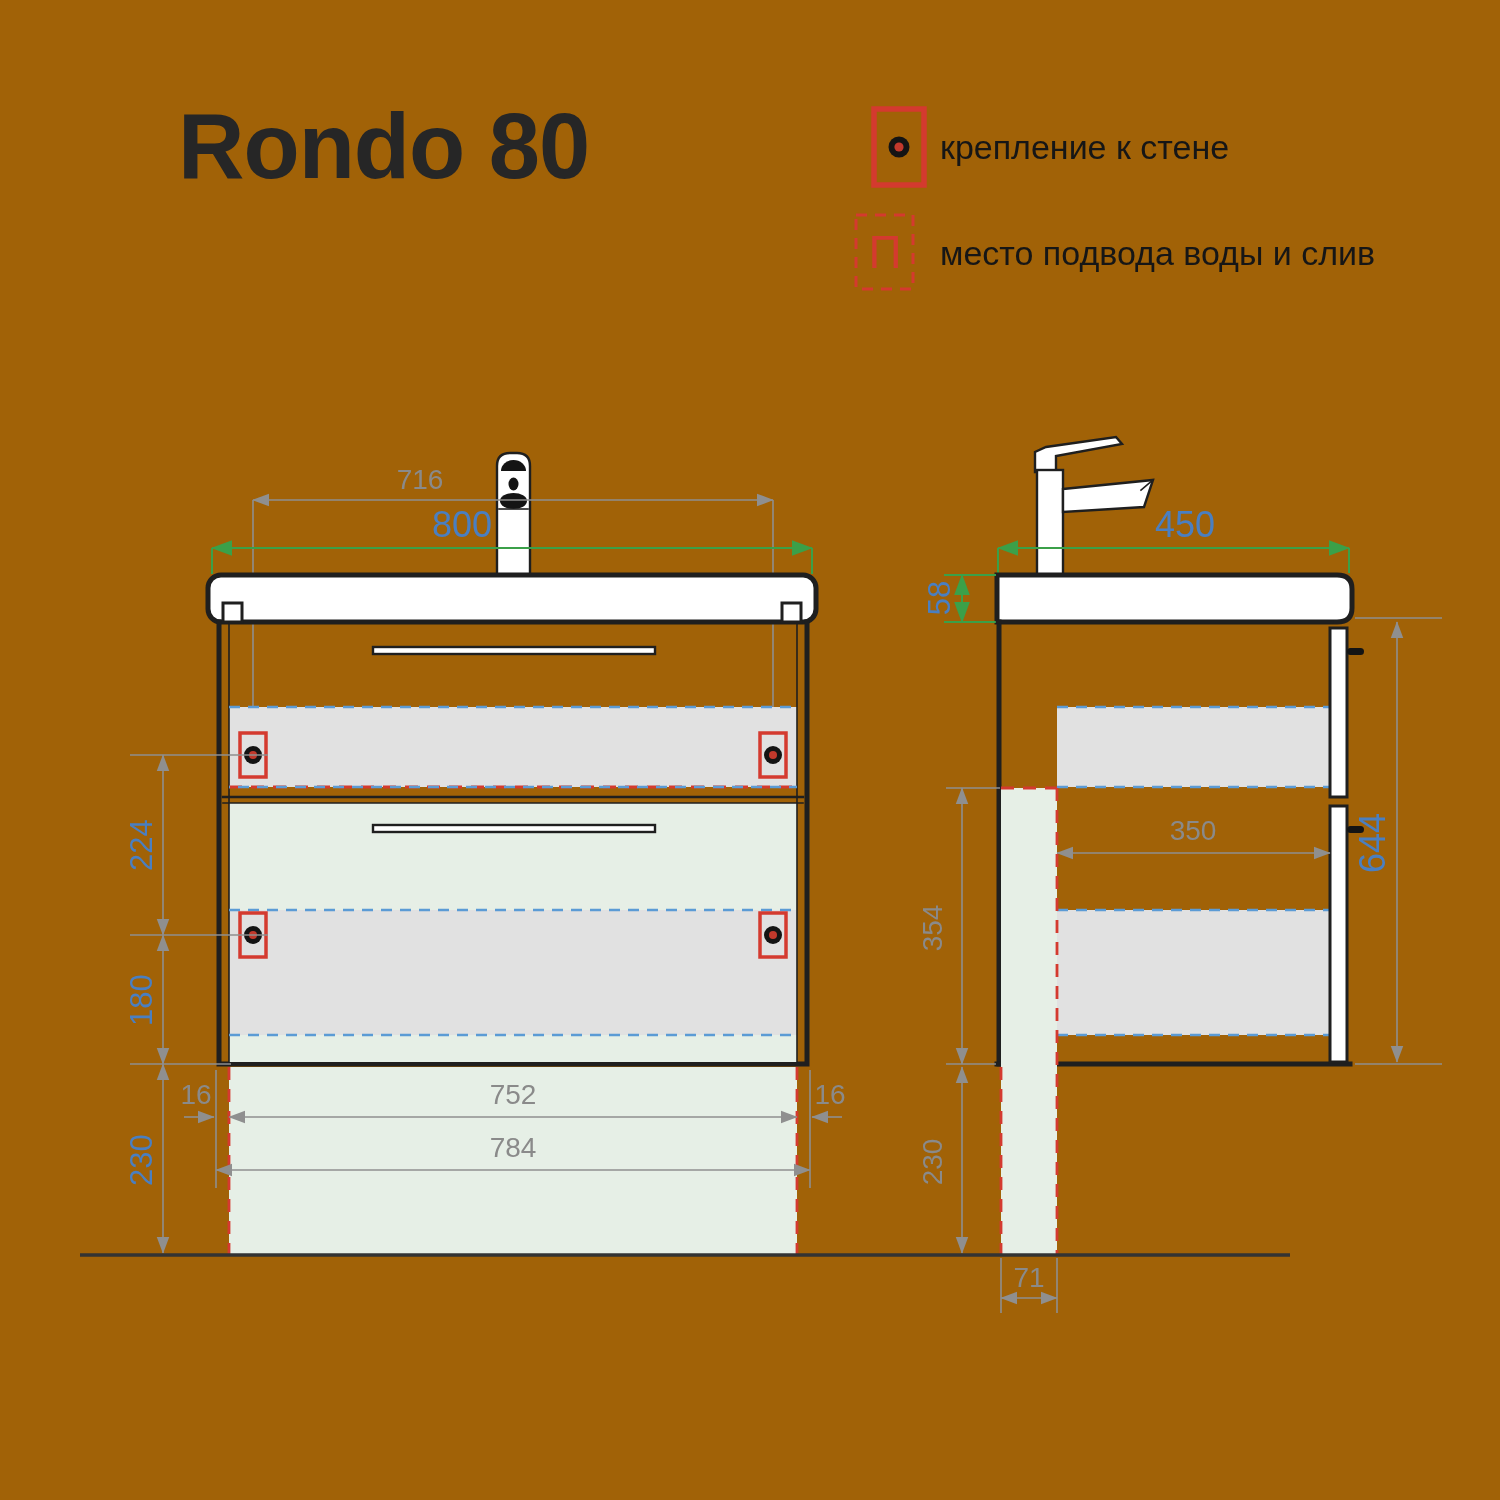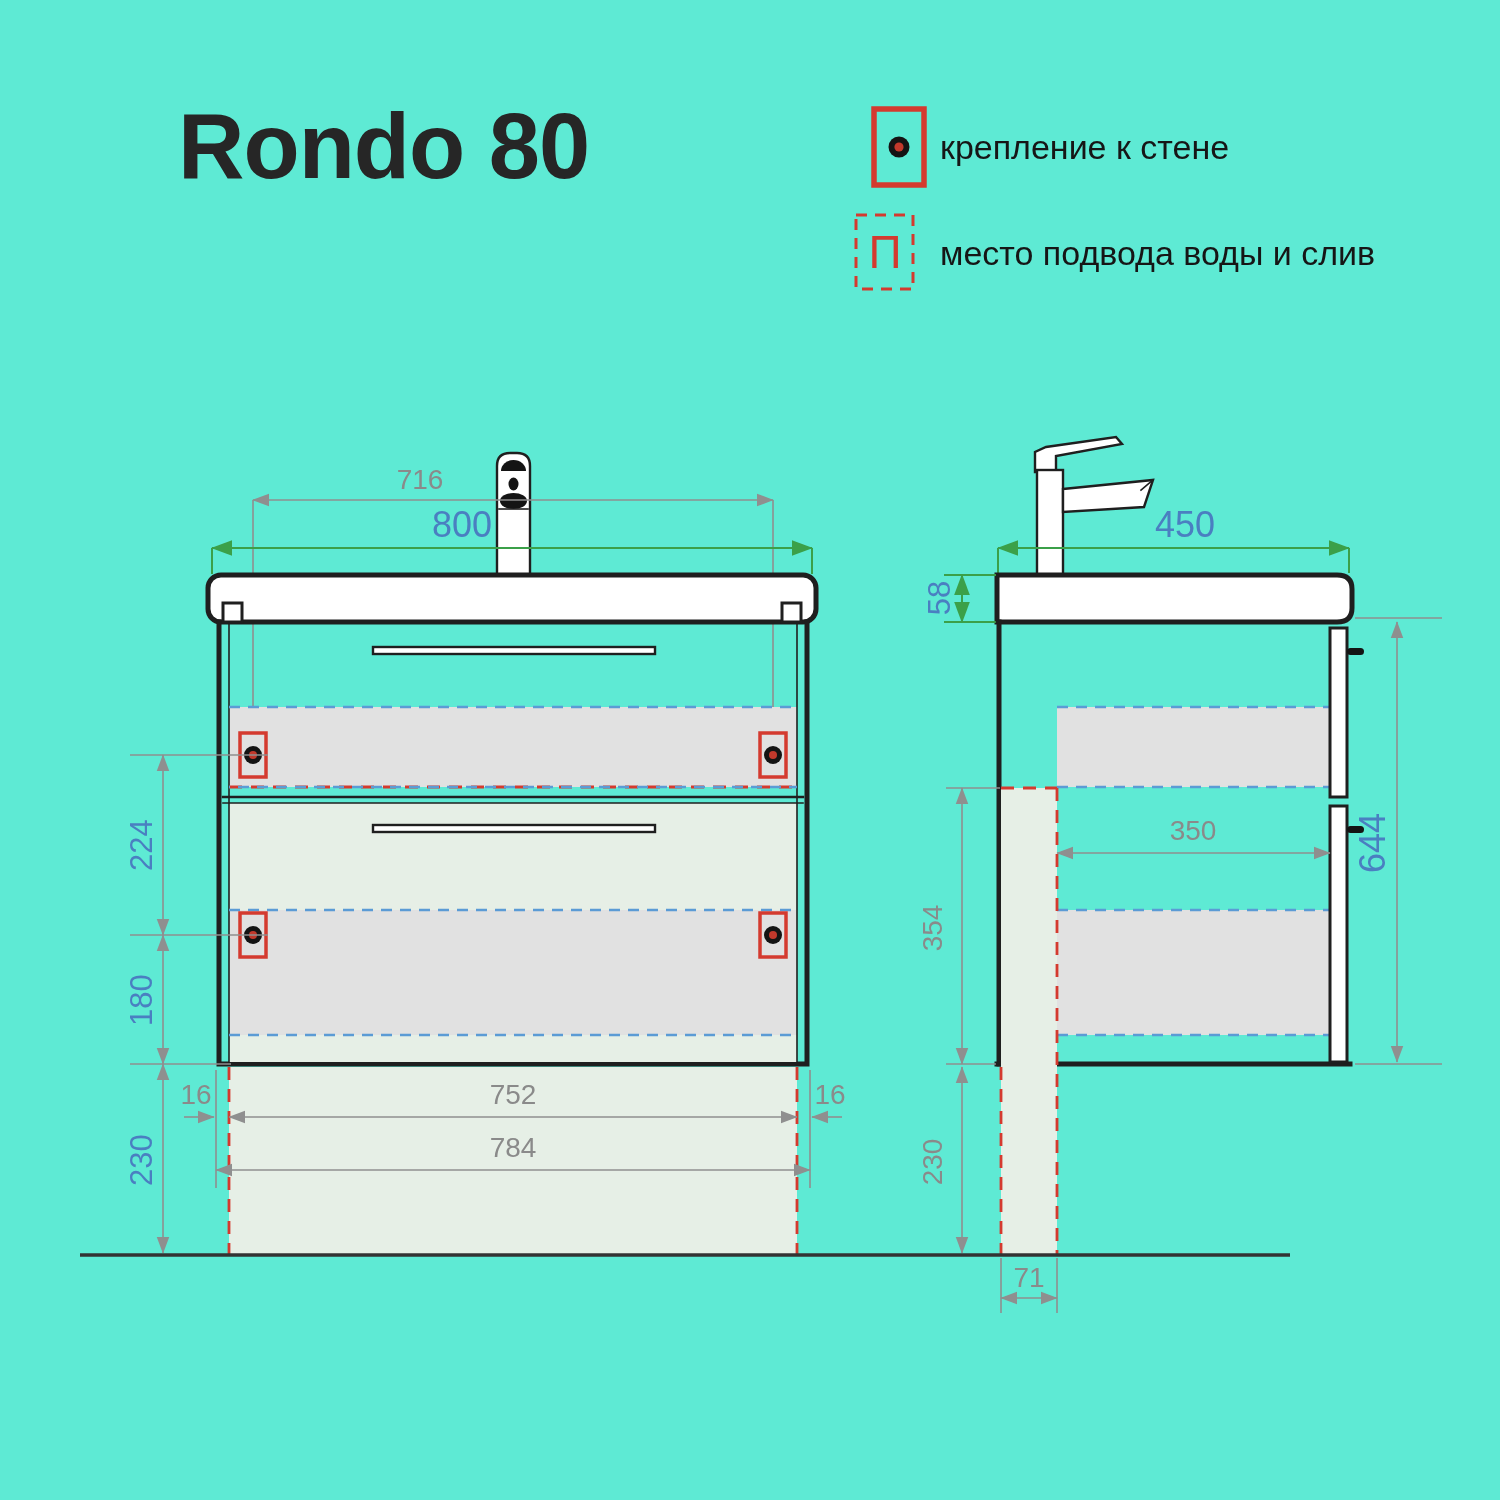--- a/index.html
+++ b/index.html
@@ -9,21 +9,21 @@
     --blue:#4a7fc1;
     --green:#3ba049;
     --red:#d43a2f;
     --dash_blue:#5b9bd5;
     --zone_gray:#e1e1e1;
     --zone_green:#e6efe6;
     --floor:#333333;
     --title:#262626;
   }
   html,body{margin:0;padding:0;background:#ffffff;}
-  .page{position:relative;width:1500px;height:1500px;background:#5eead4;overflow:hidden;
+  .page{position:relative;width:1500px;height:1500px;background:#a16207;overflow:hidden;
         font-family:"Liberation Sans","DejaVu Sans",sans-serif;}
   svg{display:block}
   
   .oln{stroke:var(--ink,#1f1f1f);fill:none;stroke-linecap:square}
   .w5{stroke-width:5px}.w3{stroke-width:3px}.w24{stroke-width:2.4px}.w16{stroke-width:1.6px}
   .fillw{fill:#ffffff}
   
   .dl{stroke:var(--dim_gray,#8f8f8f);stroke-width:1.6px;fill:none}
   .gl{stroke:var(--green,#3ba049);stroke-width:2px;fill:none}
   .bdash{stroke:var(--dash_blue,#5b9bd5);stroke-width:2.6px;stroke-dasharray:11 8;fill:none}

